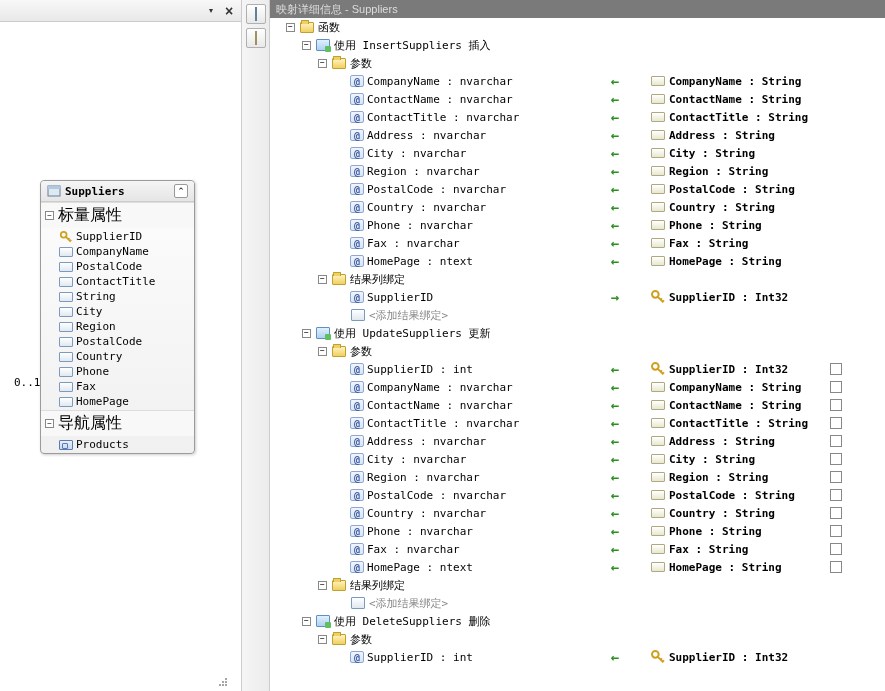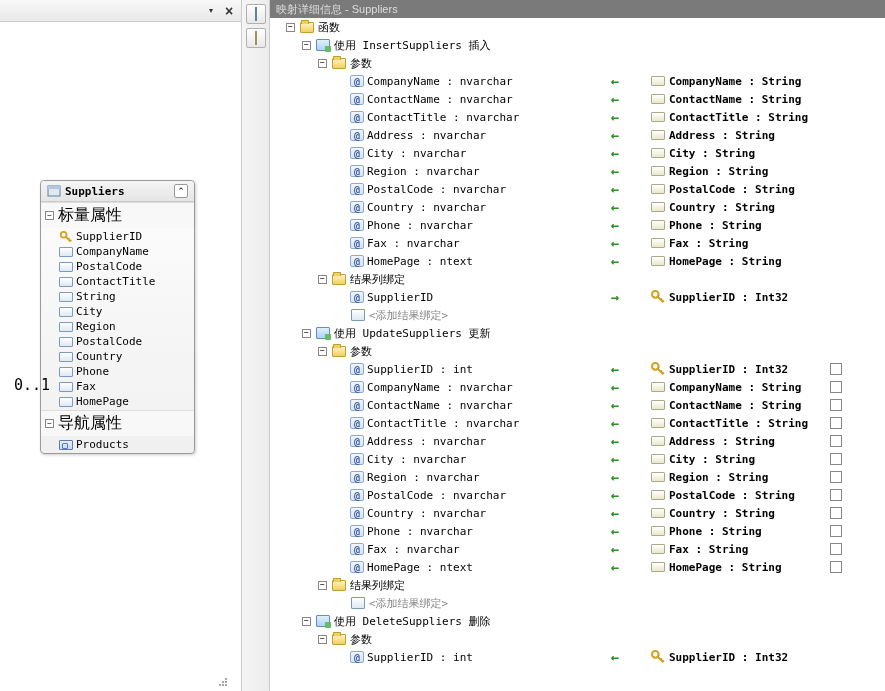--- a/index.html
+++ b/index.html
@@ -19,21 +19,21 @@
 .entity-section { border-top: 1px solid #ddd; }
 .section-header { display: flex; align-items: center; padding: 2px 4px; background: #f8f8f8; }
 .expand-box { width: 9px; height: 9px; border: 1px solid #888; display: inline-flex; align-items: center; justify-content: center; font-size: 8px; line-height: 1; margin-right: 4px; background: #fff; cursor: pointer; }
 .section-title { font-size: 16px; }
 .prop-list { padding: 1px 0; }
 .prop-row { display: flex; align-items: center; padding: 1px 4px 1px 18px; font-family: Consolas, monospace; font-size: 11px; }
 .prop-icon { width: 14px; height: 12px; margin-right: 3px; display: inline-flex; align-items: center; justify-content: center; }
 .field-icon { width: 14px; height: 10px; background: linear-gradient(#fff, #e0e8f0); border: 1px solid #7a9ac0; border-radius: 1px; }
 .nav-icon { width: 14px; height: 10px; background: linear-gradient(#e8f0ff, #c8d8f0); border: 1px solid #5a7ab0; border-radius: 1px; position: relative; }
 .nav-icon::after { content: ""; position: absolute; left: 2px; top: 2px; width: 4px; height: 4px; border: 1px solid #5a7ab0; border-radius: 1px; }
-.relation-label { position: absolute; left: 14px; top: 354px; font-family: Consolas, monospace; font-size: 15px; }
+.relation-label { position: absolute; left: 14px; top: 354px; font-family: Consolas, monospace; font-size: 11px; }
 .center-strip { width: 28px; background: linear-gradient(to right, #f5f5f5, #ececec); border-right: 1px solid #ccc; display: flex; flex-direction: column; align-items: center; padding-top: 4px; gap: 4px; }
 .strip-btn { width: 20px; height: 20px; border: 1px solid #b0b0b0; background: linear-gradient(#fff, #e8e8e8); border-radius: 2px; display: flex; align-items: center; justify-content: center; cursor: pointer; }
 .strip-icon1::after { content: ""; width: 10px; height: 8px; background: #d0e0f0; border: 1px solid #6080a0; }
 .strip-icon2::after { content: ""; width: 10px; height: 8px; background: #f0f0d0; border: 1px solid #a09060; }
 .right-panel { flex: 1; display: flex; flex-direction: column; background: #fff; }
 .tab-title { height: 18px; background: #7a7a7a; color: #ddd; font-size: 11px; padding: 2px 6px; display: flex; align-items: center; }
 .grid-header { display: flex; height: 20px; background: linear-gradient(#f5f5f5, #e5e5e5); border-bottom: 1px solid #ccc; }
 .gh-col { border-right: 1px solid #ccc; padding: 3px 6px; font-size: 11px; display: flex; align-items: center; }
 .gh-1 { width: 310px; }
 .gh-2 { width: 70px; }

